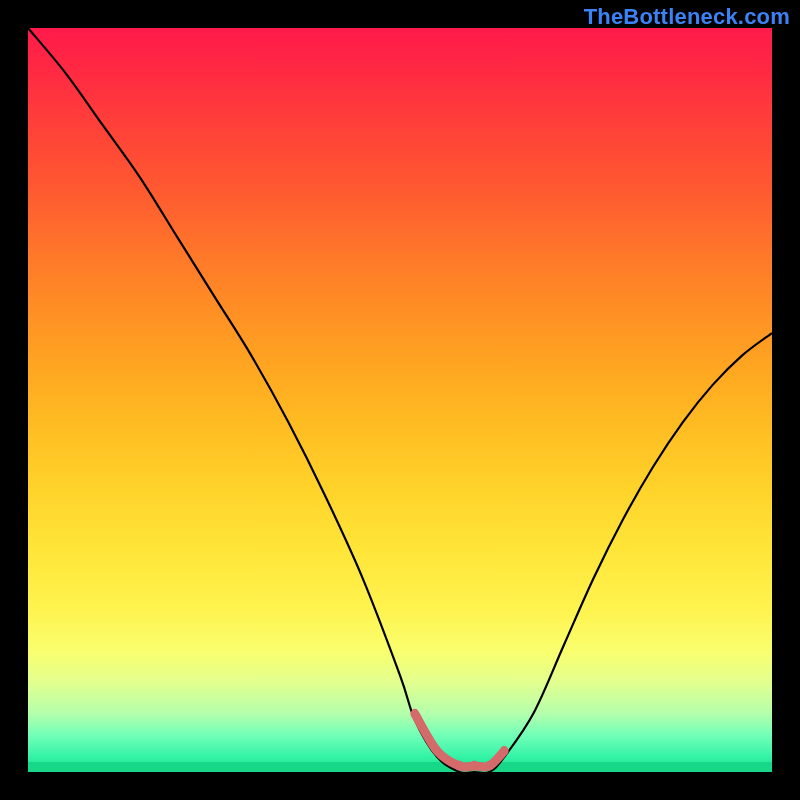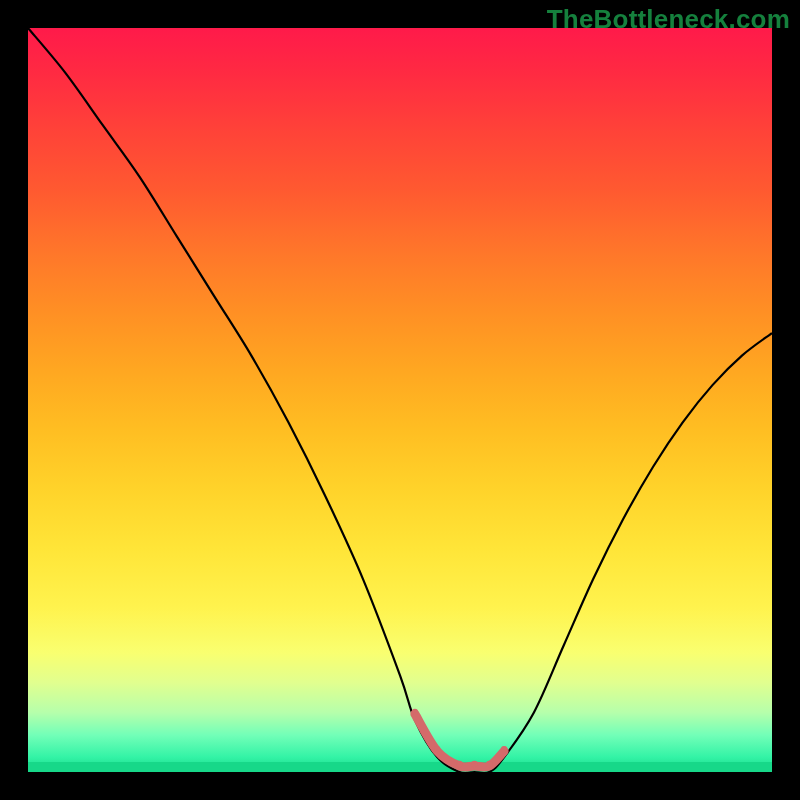--- a/index.html
+++ b/index.html
@@ -16,22 +16,22 @@
     left: 0;
     top: 0;
     width: 800px;
     height: 800px;
     background: #000;
   }
   .watermark {
     position: absolute;
     top: 4px;
     right: 10px;
-    color: #15803d;
-    font-size: 26px;
+    color: #3b82f6;
+    font-size: 22px;
     font-weight: 600;
     letter-spacing: 0.2px;
     z-index: 50;
   }
   .plot {
     position: absolute;
     left: 28px;
     top: 28px;
     width: 744px;
     height: 744px;

